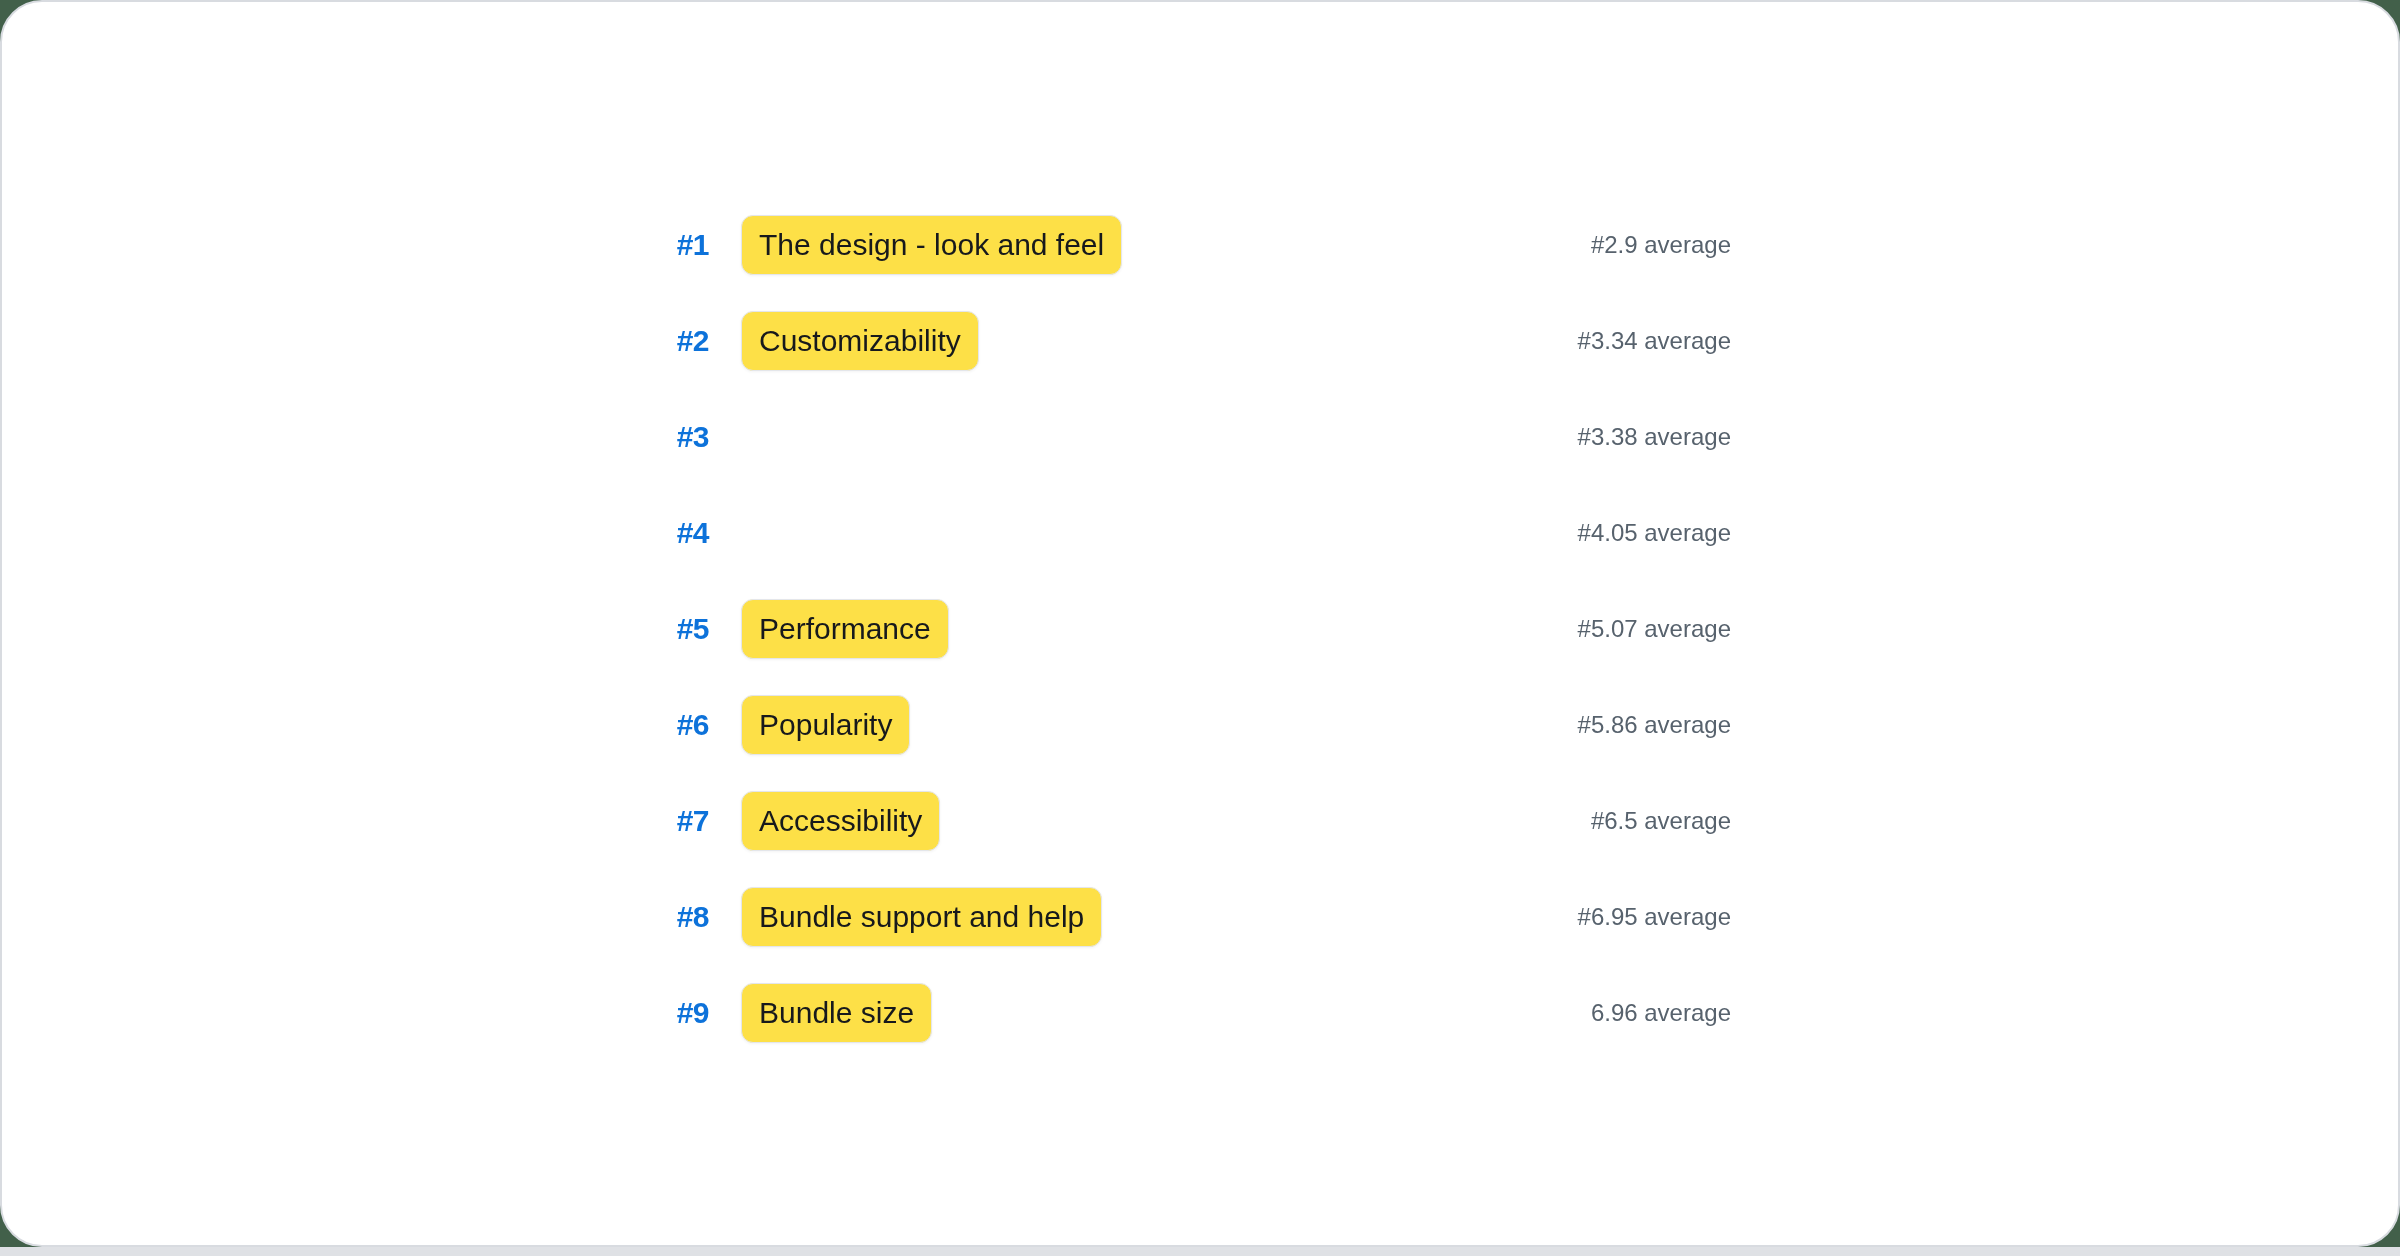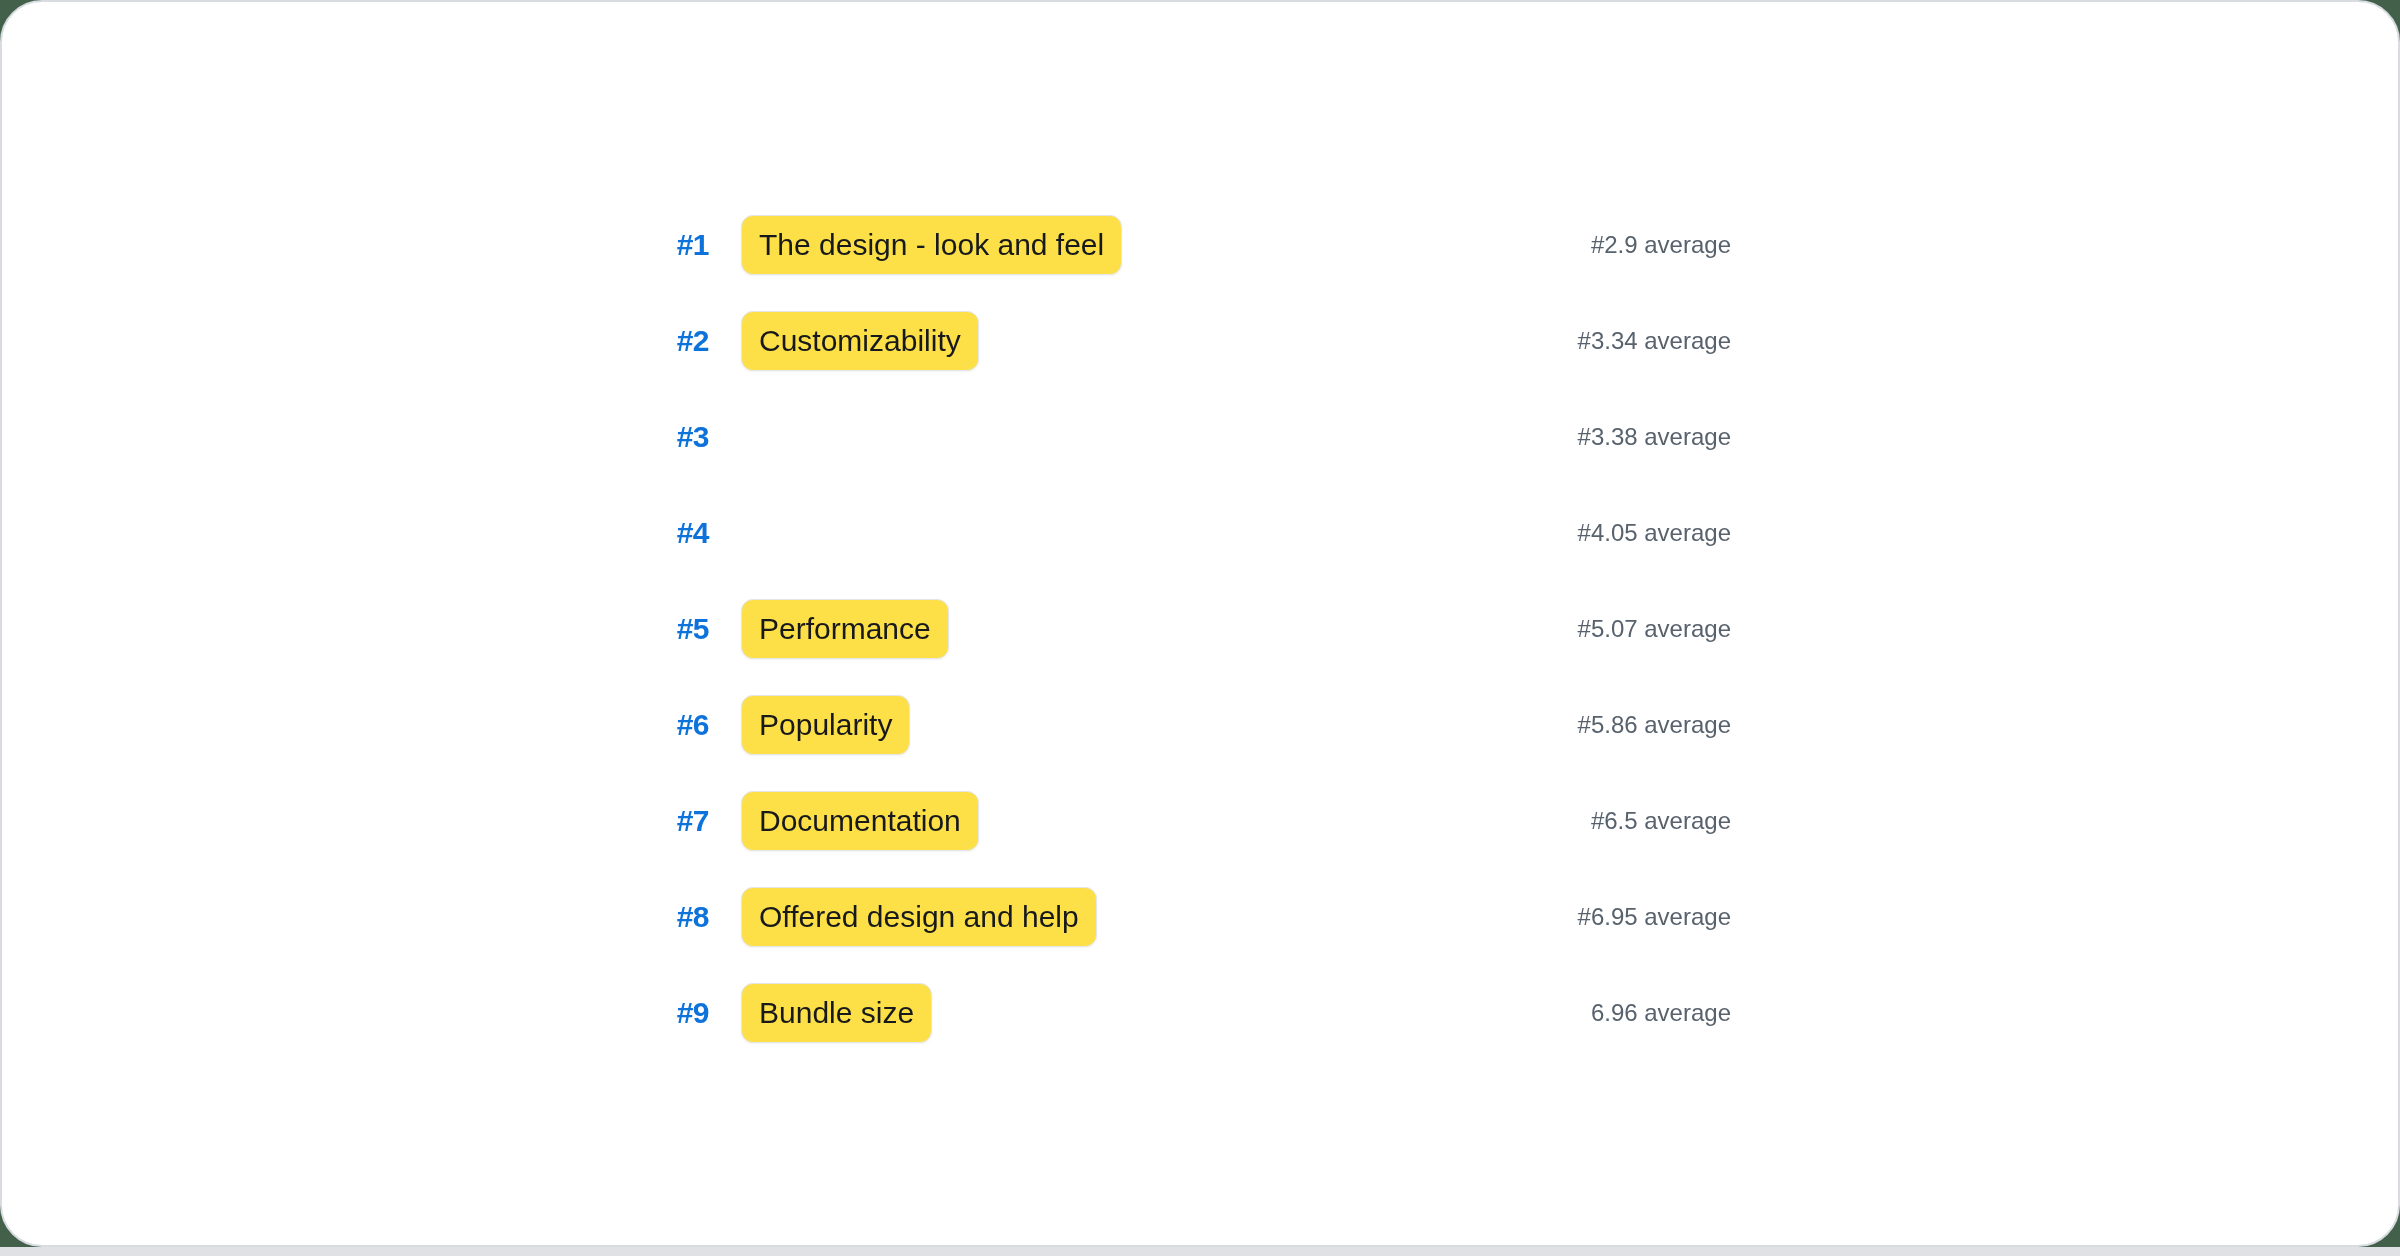--- a/index.html
+++ b/index.html
@@ -127,29 +127,29 @@
       <span class="rank">#6</span>
       <span class="chip">
           <span>Popularity</span>
         </span>
       <span class="avg">#5.86 average</span>
     </div>
 
     <div class="row">
       <span class="rank">#7</span>
       <span class="chip">
-          <span>Documentation</span>
+          <span>Accessibility</span>
         </span>
       <span class="avg">#6.5 average</span>
     </div>
 
     <div class="row">
       <span class="rank">#8</span>
       <span class="chip">
-          <span>Offered design and help</span>
+          <span>Bundle support and help</span>
         </span>
       <span class="avg">#6.95 average</span>
     </div>
 
     <div class="row">
       <span class="rank">#9</span>
       <span class="chip">
           <span>Bundle size</span>
         </span>
       <span class="avg">6.96 average</span>

